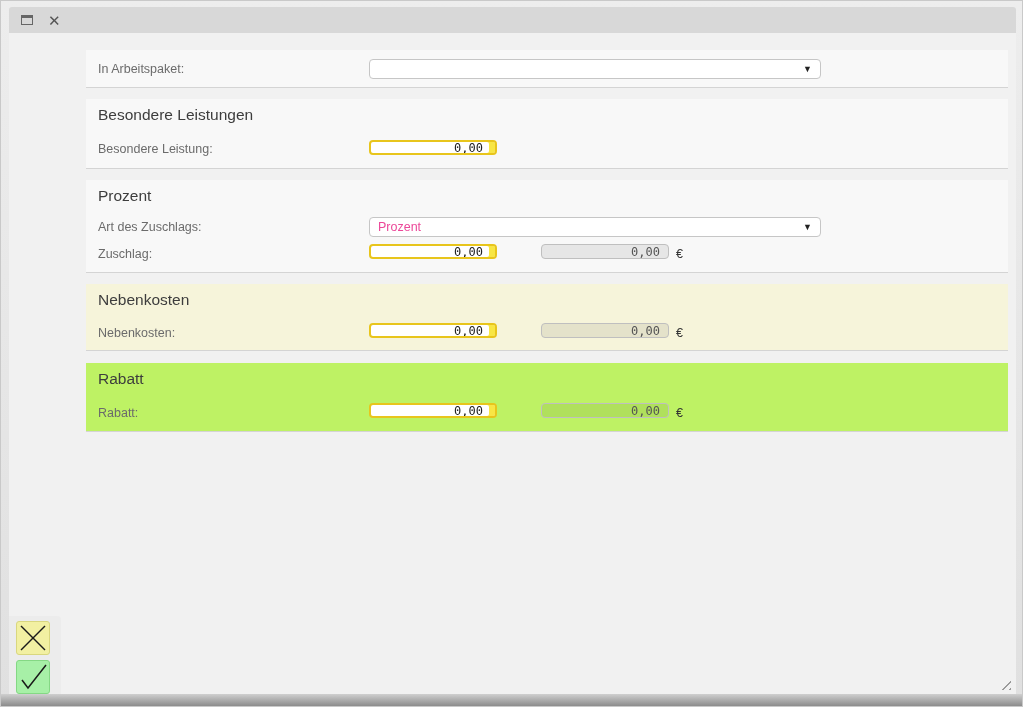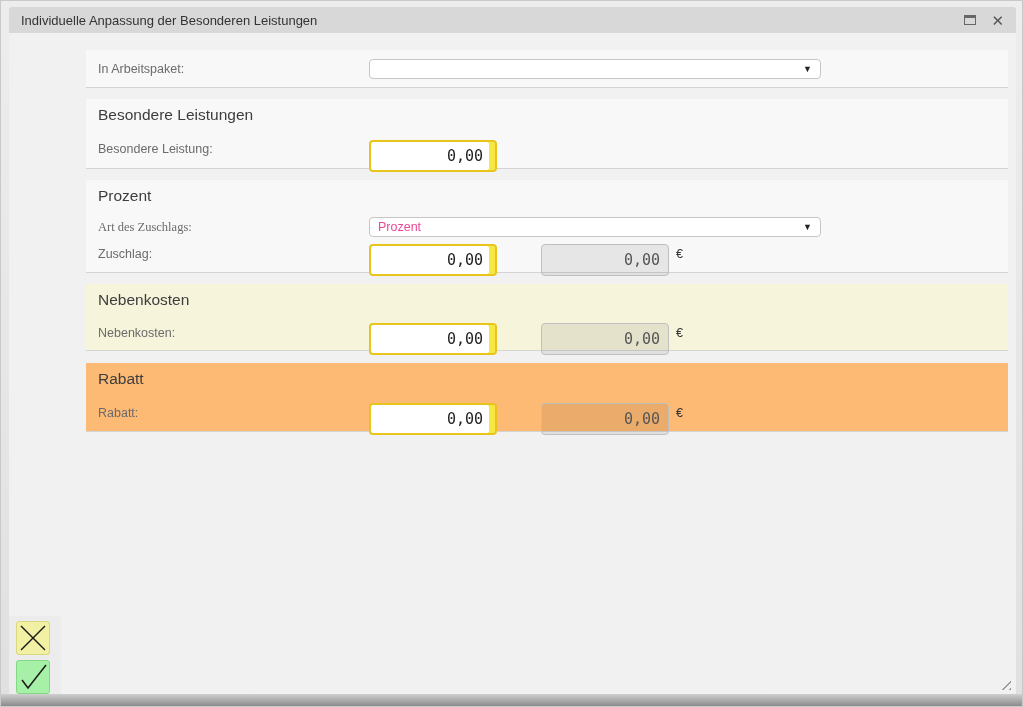--- a/index.html
+++ b/index.html
@@ -36,40 +36,40 @@
   }
 
   .section {
     position:absolute; left:77px; width:922px;
     background:#f8f8f8; border-bottom:1px solid #d4d4d4;
   }
   .sec-arbeitspaket { top:17px;  height:38px; }
   .sec-besondere    { top:66px;  height:70px; }
   .sec-zuschlag     { top:147px; height:93px; }
   .sec-nebenkosten  { top:251px; height:67px; background:#f6f4da; }
-  .sec-rabatt       { top:330px; height:69px; background:#fdba74; }
+  .sec-rabatt       { top:330px; height:69px; background:#bef264; }
 
   .section-heading {
     position:absolute; left:12px; top:7px;
     font-size:15.5px; font-weight:500; color:#3d3d3d;
   }
   .row-label { position:absolute; left:12px; font-size:12.5px; color:#6b6b6b; }
 
   .select {
     position:absolute; left:283px; width:452px; height:20px;
     background:#fff; border:1px solid #c6c6c6; border-radius:4px;
     display:flex; align-items:center; justify-content:space-between;
     padding:0 8px; cursor:pointer;
   }
   .select-value { font-size:12.5px; color:#ec4899; }
   .select-arrow { font-size:9px; color:#222; }
 
   .num-input {
-    position:absolute; height:32px; width:128px;
-    font-family:"DejaVu Sans Mono", monospace; font-size:15px;
+    position:absolute; height:15px; width:128px;
+    font-family:"DejaVu Sans Mono", monospace; font-size:12px;
     text-align:right; border-radius:4px;
   }
   .num-editable {
     left:283px; background:#fff; color:#222;
     border:2px solid #e8c51c; padding-right:12px;
     box-shadow:inset -6px 0 0 #f8e644;
   }
   .num-computed {
     left:455px; background:rgba(0,0,0,0.07); color:#555;
     border:1px solid #bfbfbf; padding-right:8px;
@@ -97,21 +97,20 @@
     background:repeating-linear-gradient(135deg,#9a9a9a 0 1.5px,transparent 1.5px 4.5px);
     cursor:nwse-resize;
   }
 </style>
 </head>
 <body>
 
 <div class="window">
 
   <div class="titlebar">
-    <span class="titlebar-text">Individuelle Anpassung der Besonderen Leistungen</span>
     <span class="maxi-icon"></span>
     <span class="close-icon">✕</span>
   </div>
 
   <div class="content">
 
     <div class="section sec-arbeitspaket">
       <span class="row-label" style="top:12px;">In Arbeitspaket:</span>
       <div class="select" style="top:9px;">
         <span class="select-value"></span>
@@ -121,21 +120,21 @@
 
     <div class="section sec-besondere">
       <span class="section-heading">Besondere Leistungen</span>
       <span class="row-label" style="top:43px;">Besondere Leistung:</span>
       <input class="num-input num-editable" style="top: 41px;" value="0,00">
     </div>
 
     <div class="section sec-zuschlag">
       <span class="section-heading">Prozent</span>
 
-      <span class="row-label" style="top:40px;font-family:Liberation Serif, serif;">Art des Zuschlags:</span>
+      <span class="row-label" style="top:40px;">Art des Zuschlags:</span>
       <div class="select" style="top:37px;">
         <span class="select-value">Prozent</span>
         <span class="select-arrow">▼</span>
       </div>
 
       <span class="row-label" style="top:67px;">Zuschlag:</span>
       <input class="num-input num-editable" style="top: 64px;" value="0,00">
       <input class="num-input num-computed" style="top: 64px;" disabled="" value="0,00">
       <span class="currency" style="top:67px;">€</span>
     </div>

